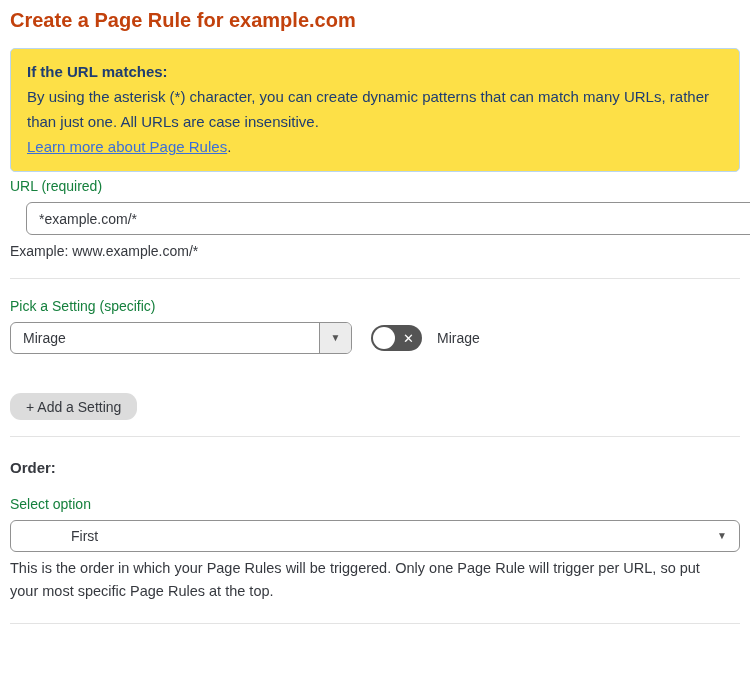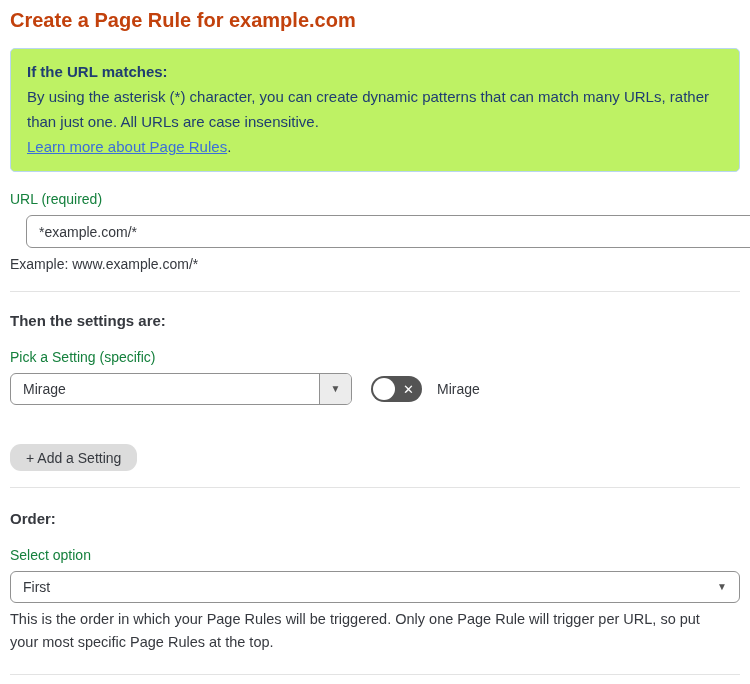--- a/index.html
+++ b/index.html
@@ -16,28 +16,28 @@
 
   h1.page-title {
     font-size: 20px;
     font-weight: 700;
     color: #c2410c;
     margin: 0 0 16px 0;
     line-height: 24px;
   }
 
   .info-box {
-    background: #bef264;
+    background: #fde047;
     border: 1px solid #b9d6f2;
     border-radius: 5px;
     padding: 10px 16px 12px 16px;
     font-size: 15px;
     line-height: 25px;
     color: #1f3d71;
-    margin-bottom: 19px;
+    margin-bottom: 6px;
   }
   .info-box .info-heading { font-weight: 700; }
   .info-box a.info-link {
     color: #3b6fd9;
     text-decoration: underline;
     cursor: pointer;
   }
 
   .field-label {
     font-size: 14px;
@@ -172,20 +172,21 @@
   .order-label { margin-top: 19px; }
 
   .order-select {
     position: relative;
     width: 100%;
     height: 32px;
     border: 1px solid #919191;
     border-radius: 6px;
     background: #fff;
     cursor: pointer;
+    padding-left: 48px;
   }
   .order-select .select-value {
     font-size: 14px;
     line-height: 30px;
     padding-left: 12px;
     color: #36393f;
   }
   .order-select .select-caret {
     position: absolute;
     right: 12px;
@@ -215,21 +216,20 @@
     <span>By using the asterisk (*) character, you can create dynamic patterns that can match many URLs, rather than just one. All URLs are case insensitive.</span><br>
     <a class="info-link">Learn more about Page Rules</a><span>.</span>
   </div>
 
   <div class="field-label">URL (required)</div>
   <input class="text-input" type="text" value="*example.com/*" style="">
   <div class="helper-text">Example: www.example.com/*</div>
 
   <hr class="divider">
 
-  <div class="section-heading" style="margin-top:20px;">Then the settings are:</div>
 
   <div class="field-label picker-label">Pick a Setting (specific)</div>
 
   <div class="setting-row">
     <div class="setting-picker">
       <div class="picker-value">Mirage</div>
       <div class="picker-caret-btn">
         <span class="caret-icon">▼</span>
       </div>
     </div>

